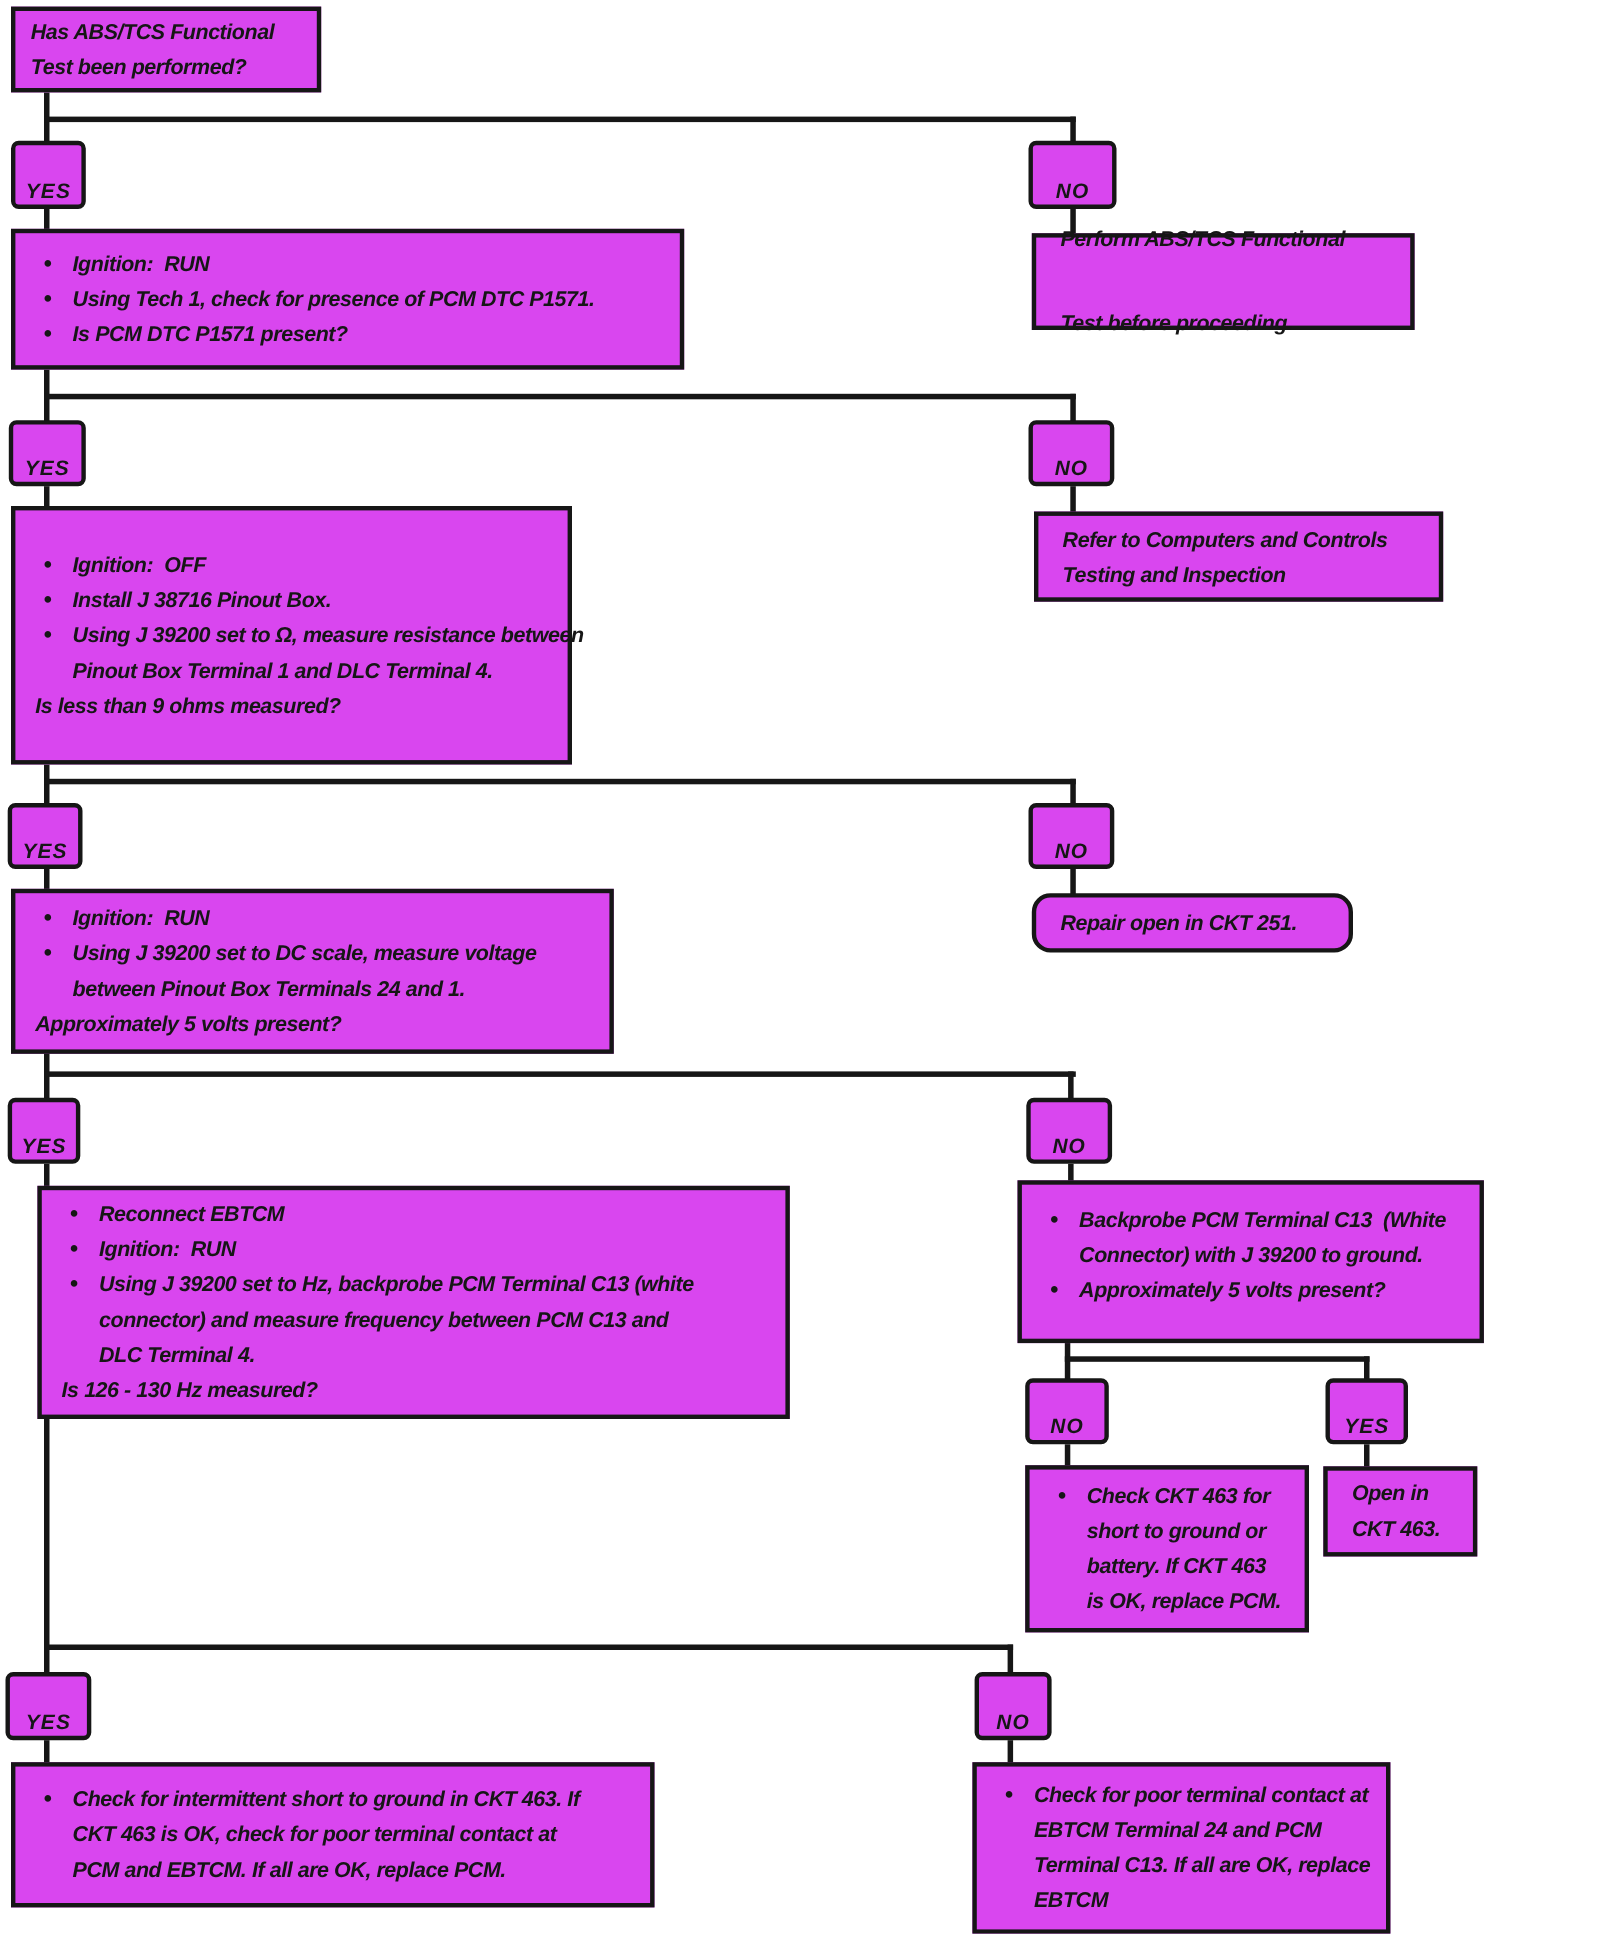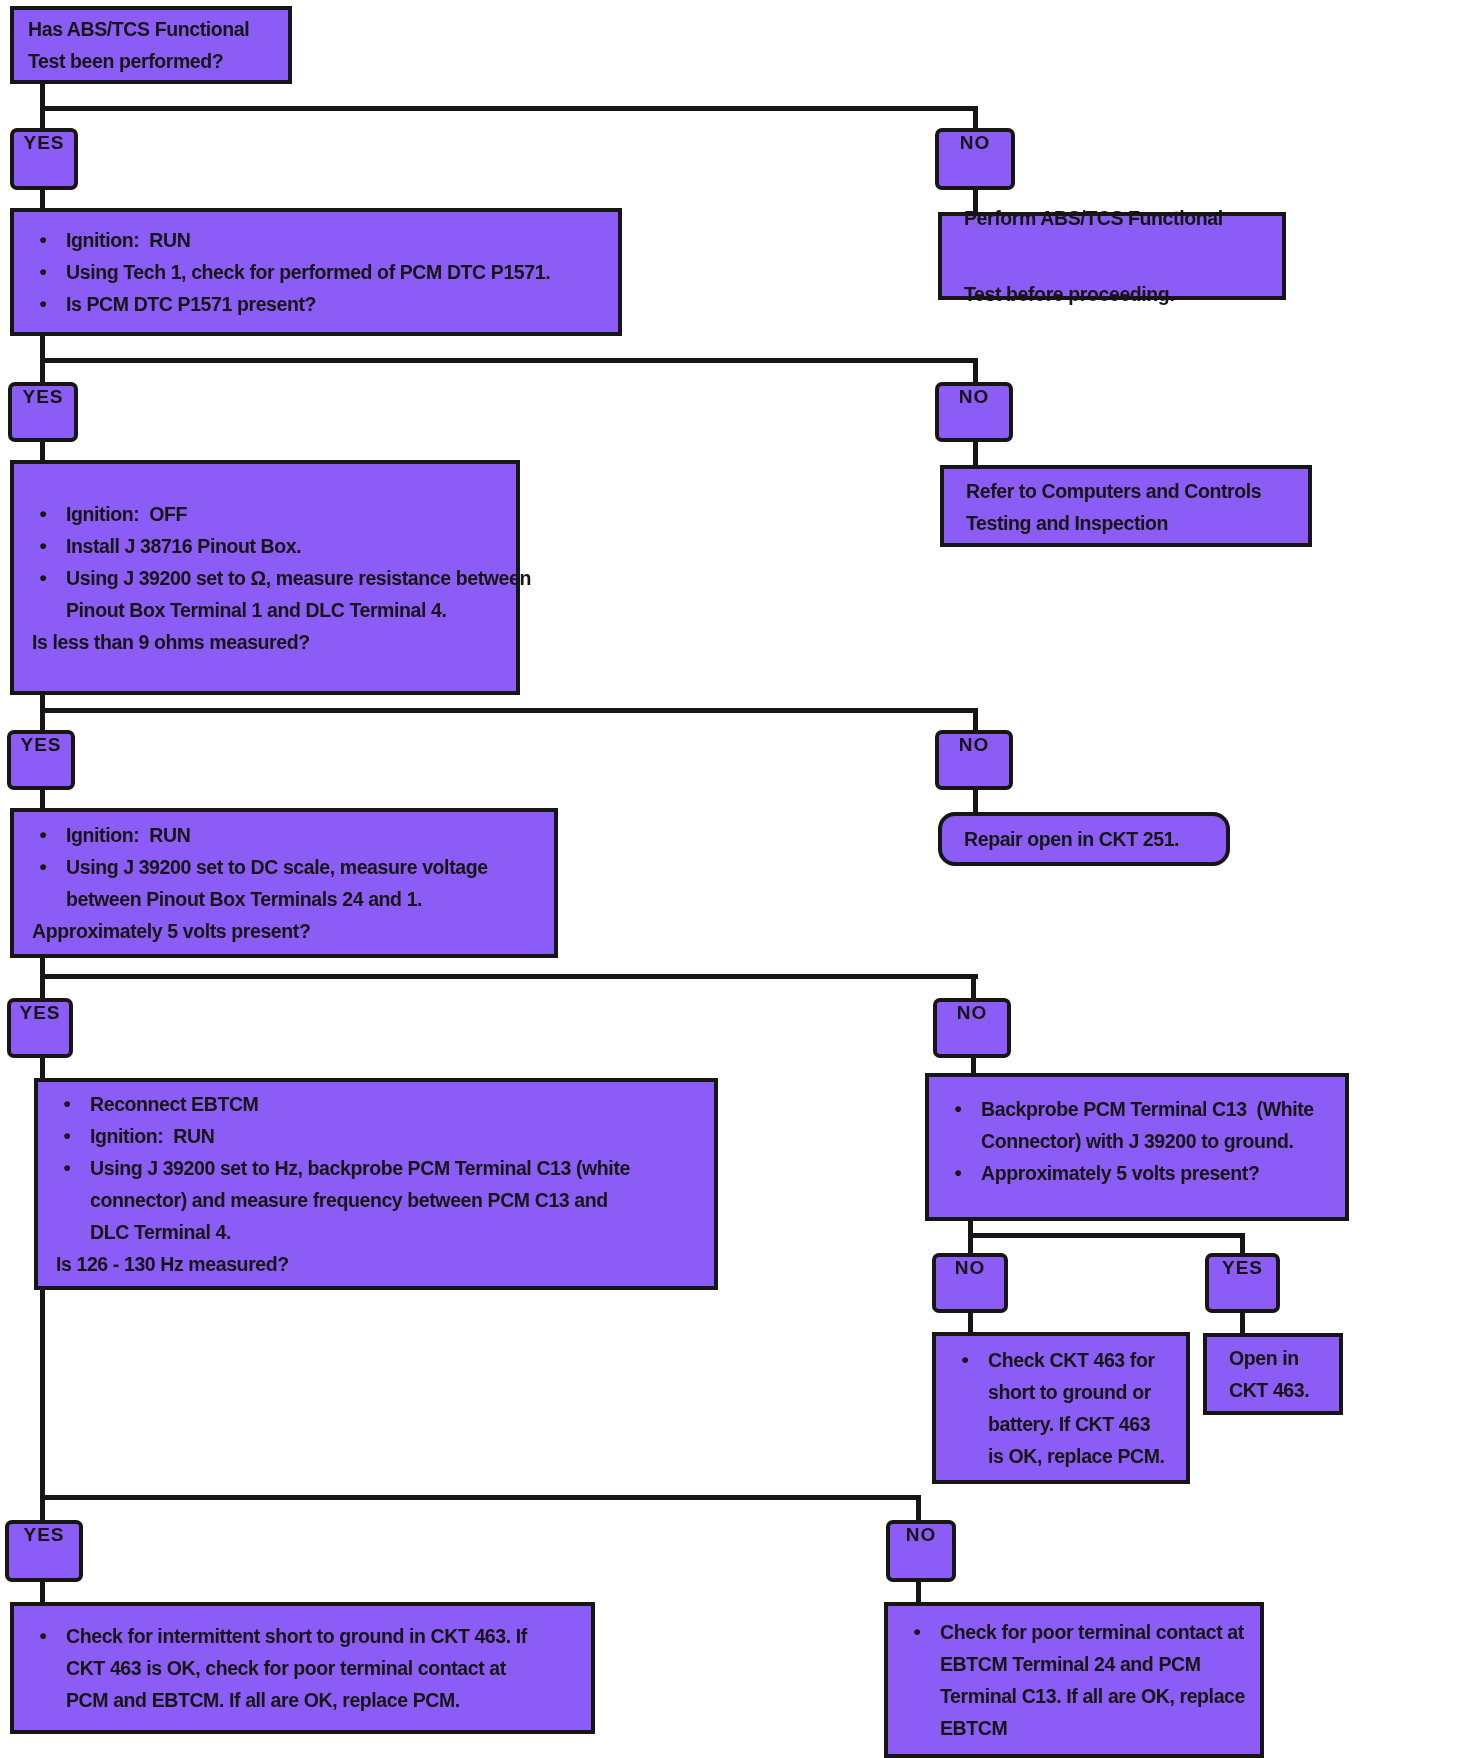--- a/index.html
+++ b/index.html
@@ -1,22 +1,22 @@
 <!DOCTYPE html>
 <html><head>
 <meta charset="utf-8">
 <style>
   html,body{margin:0;padding:0;background:#ffffff;}
   .canvas{
     position:relative;width:1472px;height:1758px;background:#ffffff;
     font-family:"Liberation Sans","DejaVu Sans",sans-serif;
     color:#161616;font-weight:bold;letter-spacing:-0.4px;
   }
-  .node{position:absolute;box-sizing:border-box;border:4px solid #161616;background:#8b5cf6;}
-  .small{border-radius:7px;display:flex;align-items:flex-start;justify-content:center;
+  .node{position:absolute;box-sizing:border-box;border:4px solid #161616;background:#d946ef;font-style:italic;}
+  .small{border-radius:7px;display:flex;align-items:flex-end;justify-content:center;
          font-size:19px;letter-spacing:1px;}
   .qbox{display:flex;flex-direction:column;justify-content:center;
         font-size:19.5px;line-height:31px;padding:4px 6px 4px 14px;}
   .action{display:flex;flex-direction:column;justify-content:center;
           font-size:19.5px;padding:6px 6px;}
   .action.topalign{justify-content:flex-start;padding-top:16px;}
   .row{display:flex;white-space:nowrap;line-height:32px;}
   .row .dot{flex:0 0 46px;text-align:center;}
   .row.b .dot::before{content:"\2022";font-size:21px;}
   .row .txt{flex:1;overflow:visible;}
@@ -81,21 +81,21 @@
     <span>NO</span>
   </div>
 
   <div class="node action" style="left:10px;top:208px;width:612px;height:128px;">
     <div class="row b">
         <span class="dot"></span>
         <span class="txt">Ignition:&nbsp; RUN</span>
       </div>
     <div class="row b">
         <span class="dot"></span>
-        <span class="txt">Using Tech 1, check for performed of PCM DTC P1571.</span>
+        <span class="txt">Using Tech 1, check for presence of PCM DTC P1571.</span>
       </div>
     <div class="row b">
         <span class="dot"></span>
         <span class="txt">Is PCM DTC P1571 present?</span>
       </div>
   </div>
   <div class="node action" style="left:938px;top:212px;width:348px;height:88px;gap:44px;">
     <div class="row t">
         <span class="txt">Perform ABS/TCS Functional</span>
       </div>

